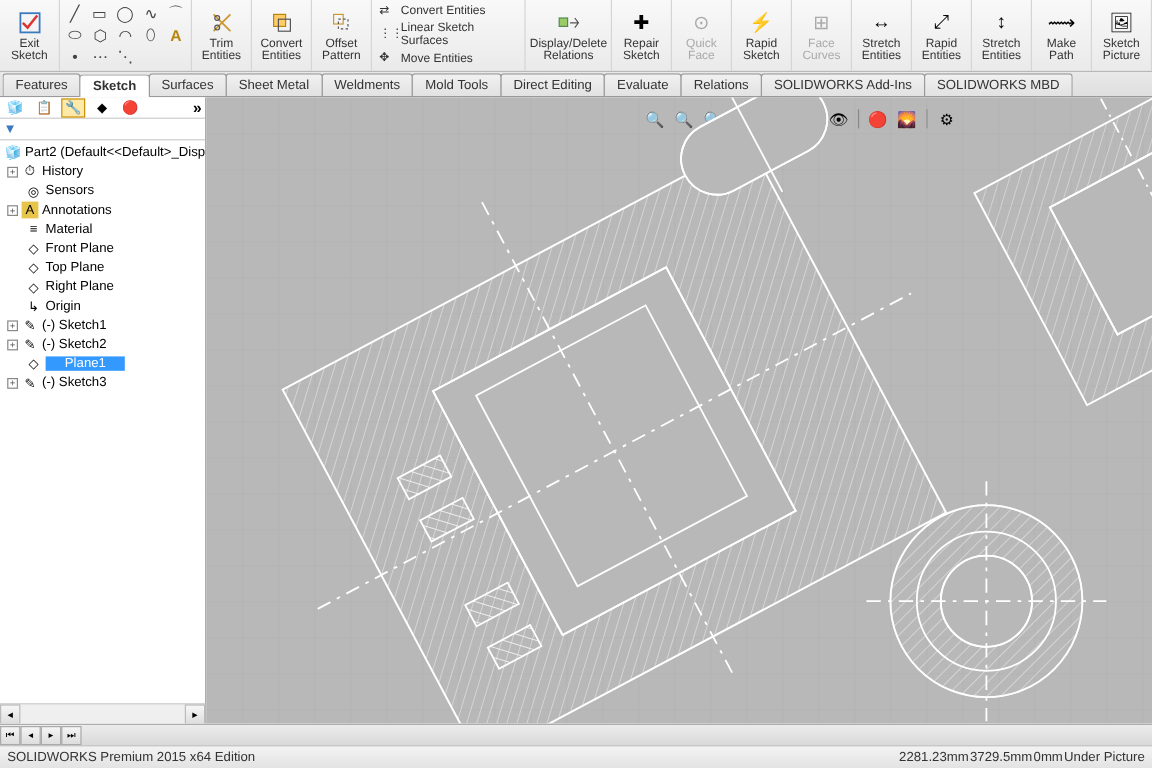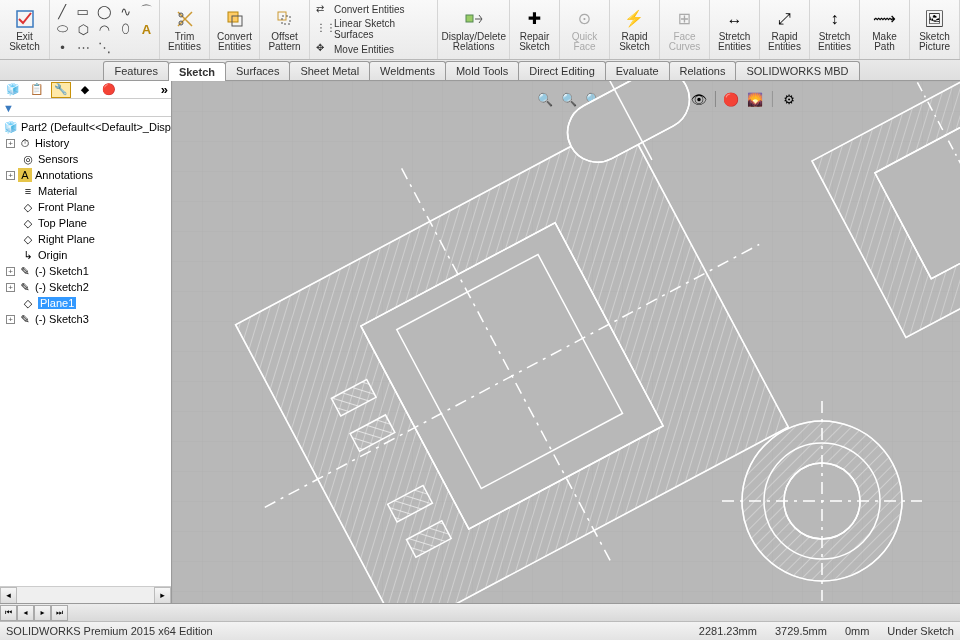--- a/index.html
+++ b/index.html
@@ -14,41 +14,41 @@
 .rclus { display: flex; flex-direction: column; justify-content: space-around; padding: 2px 6px; border-right: 1px solid #d5d5d5; }
 .rclus .row { display: flex; gap: 8px; }
 .rclus .row span { width: 16px; height: 16px; display: inline-flex; align-items: center; justify-content: center; font-size: 13px; color: #444; }
 .vstack { display: flex; flex-direction: column; padding: 2px 6px; border-right: 1px solid #d5d5d5; justify-content: space-around; }
 .vstack .mb { display: flex; align-items: center; gap: 4px; font-size: 10px; color: #333; }
 .vstack .mb svg,.vstack .mb .ic2 { width: 14px; height: 14px; }
 .disabled { color: #aaa !important; }
 .disabled .lbl { color: #aaa; }
 
 
-.cmtabs { height: 21px; background: linear-gradient(#e9e9e9,#dfdfdf); border-bottom: 1px solid #9a9a9a; display: flex; align-items: flex-end; padding-left: 2px; justify-content: center; }
+.cmtabs { height: 21px; background: linear-gradient(#e9e9e9,#dfdfdf); border-bottom: 1px solid #9a9a9a; display: flex; align-items: flex-end; padding-left: 2px; }
 .cmtab { padding: 3px 10px; font-size: 11px; border: 1px solid #9a9a9a; border-bottom: none; margin-right: -1px; background: linear-gradient(#f1f1f1,#e2e2e2); color: #333; border-radius: 3px 3px 0 0; cursor: pointer; }
 .cmtab.on { background: #fff; font-weight: bold; position: relative; top: 1px; }
 
 
 .main { flex: 1; display: flex; position: relative; overflow: hidden; }
 
 
 .tree { width: 172px; background: #fff; border-right: 1px solid #9a9a9a; display: flex; flex-direction: column; }
 .tree .thdr { height: 18px; display: flex; align-items: center; padding: 0 3px; gap: 4px; border-bottom: 1px solid #ccc; }
 .tree .thdr .tbtn { width: 20px; height: 16px; display: inline-flex; align-items: center; justify-content: center; border: 1px solid transparent; }
 .tree .thdr .tbtn.on { border-color: #c8920a; background: #ffe9a8; }
 .tree .thdr .exp { margin-left: auto; font-weight: bold; font-size: 13px; }
 .tree .filt { height: 18px; border-bottom: 1px solid #ccc; display: flex; align-items: center; padding-left: 3px; }
 .tree .nodes { flex: 1; overflow: hidden; padding-top: 2px; }
 .tree .nd { display: flex; align-items: center; height: 16px; padding-left: 4px; gap: 3px; font-size: 11px; cursor: pointer; white-space: nowrap; }
 .tree .nd.top { font-weight: normal; }
 .tree .nd .pm { width: 9px; height: 9px; border: 1px solid #888; font-size: 8px; line-height: 7px; text-align: center; color: #555; }
 .tree .nd .sp { width: 12px; }
 .tree .nd .nic { width: 14px; height: 14px; display: inline-flex; align-items: center; justify-content: center; font-size: 11px; }
-.tree .nd.sel .txt { background: #3399ff; color: #fff; padding: 0 2px; }
+.tree .nd.sel .txt { background: #3399ff; color: #fff; padding: 0 16px; }
 .tree .hsb { height: 17px; background: #efefef; border-top: 1px solid #ccc; display: flex; align-items: center; }
 .tree .hsb .ar { width: 17px; height: 17px; border: 1px solid #bbb; background: linear-gradient(#f7f7f7,#ddd); font-size: 9px; text-align: center; line-height: 15px; }
 .tree .hsb .tr { flex: 1; background: #e7e7e7; }
 
 
 .vp { flex: 1; position: relative; background: #b8b8b8; overflow: hidden; }
 .vp svg.draw { position: absolute; inset: 0; }
 
 
 .hud { position: absolute; top: 6px; left: 50%; transform: translateX(-12%); display: flex; gap: 4px; align-items: center; background: rgba(255,255,255,0); padding: 2px; }
@@ -58,21 +58,21 @@
 
 .btabs { height: 18px; background: linear-gradient(#ececec,#d9d9d9); border-top: 1px solid #9a9a9a; display: flex; align-items: center; }
 .btabs .nav { display: flex; }
 .btabs .nav .nb { width: 17px; height: 16px; border: 1px solid #aaa; background: linear-gradient(#f5f5f5,#ddd); font-size: 8px; display: inline-flex; align-items: center; justify-content: center; }
 .btabs .bt { padding: 1px 10px; border: 1px solid #9a9a9a; border-bottom: none; background: linear-gradient(#eaeaea,#d6d6d6); font-size: 11px; margin-left: -1px; cursor: pointer; }
 .btabs .bt.on { background: #fff; font-weight: bold; }
 
 
 .status { height: 19px; background: linear-gradient(#f3f3f3,#e3e3e3); border-top: 1px solid #bbb; display: flex; align-items: center; font-size: 11px; padding: 0 6px; color: #333; }
 .status .grow { flex: 1; }
-.status .cell { margin-left: 18px; }
+.status .cell { margin-left: 1px; }
 </style>
 </head>
 <body>
 
 <div class="ribbon">
   <div class="rgrp big">
     <div class="ic">
         <svg width="20" height="20">
           <rect x="2" y="2" width="16" height="16" fill="none" stroke="#3a7abf" stroke-width="1.5"></rect>
           <path d="M4 10 L8 14 L16 4" stroke="#d33" stroke-width="2" fill="none"></path>
@@ -209,20 +209,21 @@
 <div class="cmtabs" id="cmtabs">
     <div class="cmtab">Features</div>
     <div class="cmtab on">Sketch</div>
     <div class="cmtab">Surfaces</div>
     <div class="cmtab">Sheet Metal</div>
     <div class="cmtab">Weldments</div>
     <div class="cmtab">Mold Tools</div>
     <div class="cmtab">Direct Editing</div>
     <div class="cmtab">Evaluate</div>
     <div class="cmtab">Relations</div>
+    <div class="cmtab">SOLIDWORKS Add-Ins</div>
     <div class="cmtab">SOLIDWORKS MBD</div>
   </div>
 
 <div class="main">
 
   <div class="tree">
     <div class="thdr">
       <span class="tbtn">🧊</span>
       <span class="tbtn">📋</span>
       <span class="tbtn on">🔧</span>
@@ -390,14 +391,14 @@
     <span class="nb">⏭</span>
   </div>
 </div>
 
 <div class="status">
   <span>SOLIDWORKS Premium 2015 x64 Edition</span>
   <span class="grow"></span>
   <span class="cell">2281.23mm</span>
   <span class="cell">3729.5mm</span>
   <span class="cell">0mm</span>
-  <span class="cell">Under Sketch</span>
+  <span class="cell">Under Picture</span>
 </div>
 
 </body></html>

